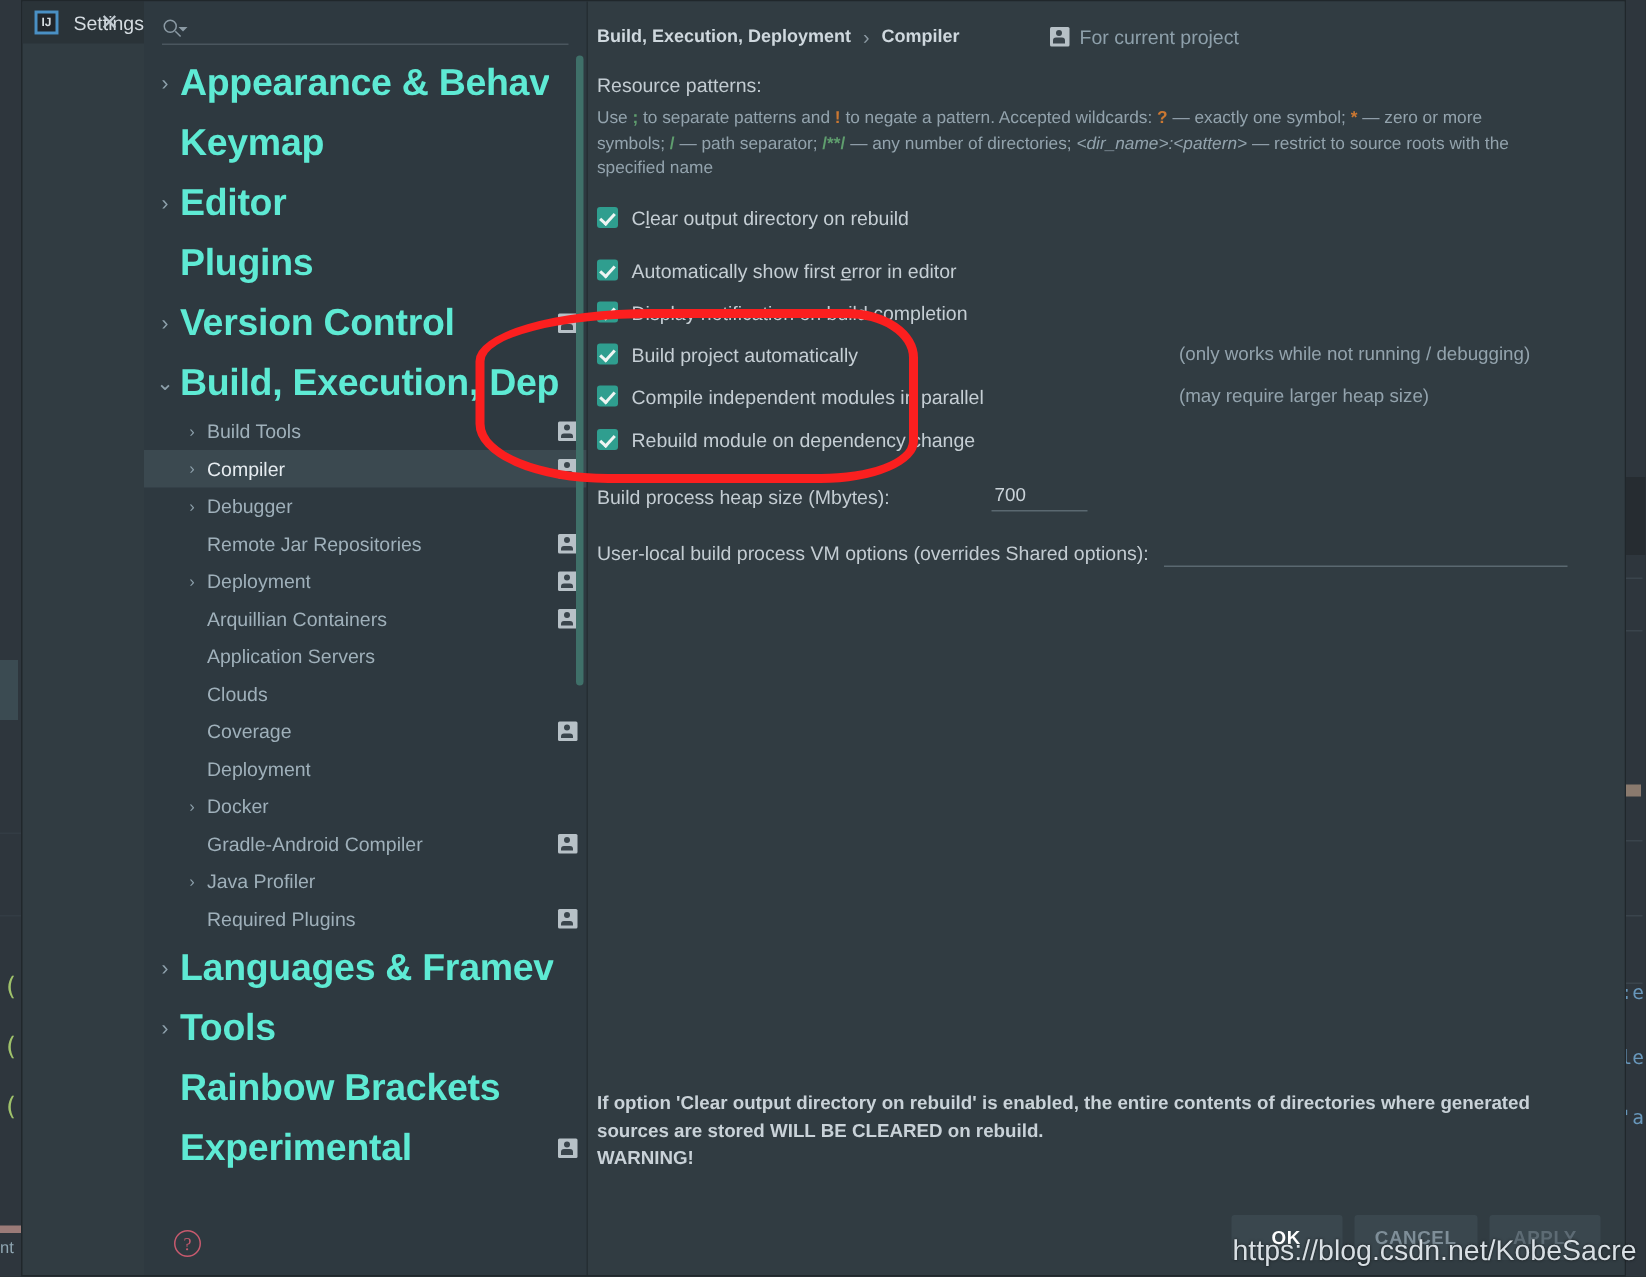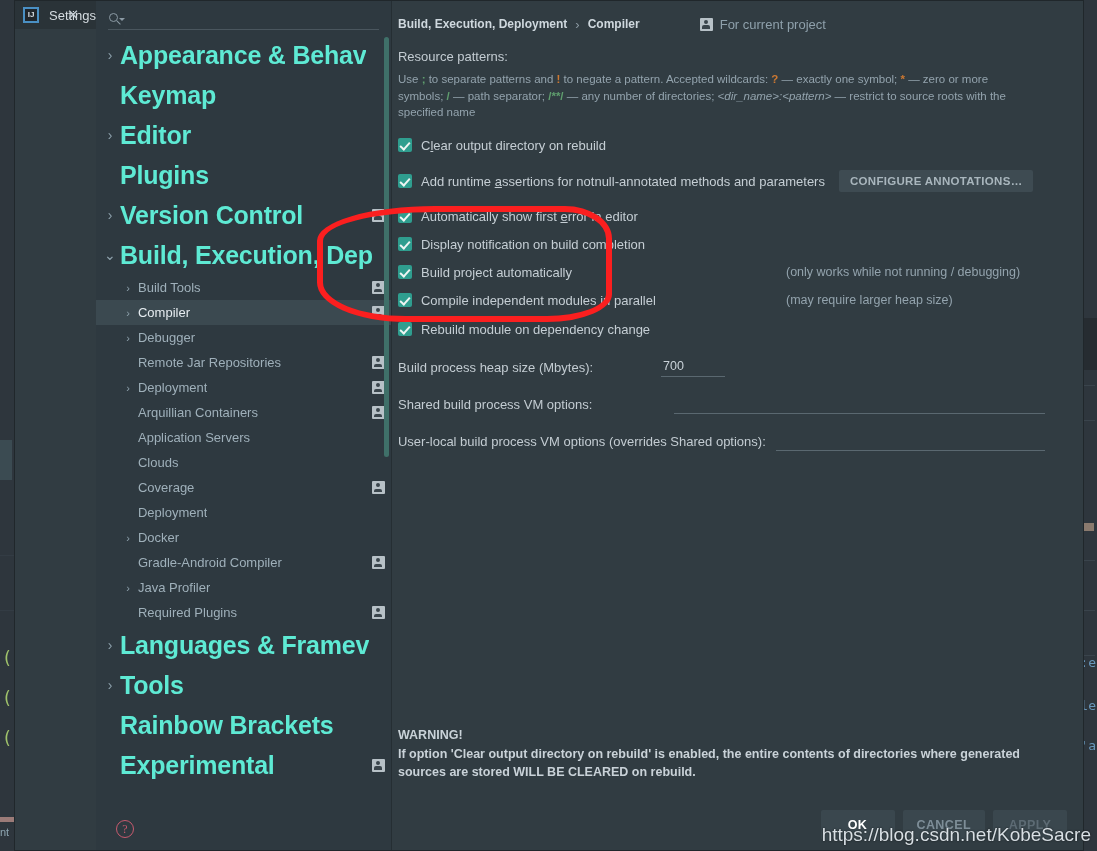--- a/index.html
+++ b/index.html
@@ -481,25 +481,20 @@
           <span class="label-static">Resource patterns:</span>
         </div>
 
         <div id="patterns-hint"><span>Use </span><span class="hl-green">;</span><span> to separate patterns and </span><span class="hl-orange">!</span><span> to negate a pattern. Accepted wildcards: </span><span class="hl-orange">?</span><span> — exactly one symbol; </span><span class="hl-orange">*</span><span> — zero or more symbols; </span><span class="hl-green">/</span><span> — path separator; </span><span class="hl-green">/**/</span><span> — any number of directories;  </span><span class="hint-ital">&lt;dir_name&gt;:&lt;pattern&gt;</span><span> — restrict to source roots with the specified name</span></div>
 
         <div class="cb-row" style="margin-top:14px">
           <span class="checkbox"></span>
           <span class="cb-label"><span>C</span><span class="mn">l</span><span>ear output directory on rebuild</span></span>
         </div>
 
-        <div class="cb-row" style="margin-top:16px">
-          <span class="checkbox"></span>
-          <span class="cb-label"><span>Add runtime </span><span class="mn">a</span><span>ssertions for notnull-annotated methods and parameters</span></span>
-          <button id="configure-annotations">CONFIGURE ANNOTATIONS…</button>
-        </div>
 
         <div class="cb-row" style="margin-top:15px">
           <span class="checkbox"></span>
           <span class="cb-label"><span>Automatically show first </span><span class="mn">e</span><span>rror in editor</span></span>
         </div>
 
         <div class="cb-row" style="margin-top:8px">
           <span class="checkbox"></span>
           <span class="cb-label">Display notification on build completion</span>
         </div>
@@ -519,33 +514,29 @@
         <div class="cb-row" style="margin-top:9px">
           <span class="checkbox"></span>
           <span class="cb-label">Rebuild module on dependency change</span>
         </div>
 
         <div class="field-row" style="margin-top:20px">
           <span class="label-static">Build process heap size (Mbytes):</span>
           <input class="uline-input" style="width: 64px; margin-left: 68px;" type="text" value="700">
         </div>
 
-        <div class="field-row" style="margin-top:19px">
-          <span class="label-static">Shared build process VM options:</span>
-          <input class="uline-input" style="flex: 1 1 0%; margin-left: 82px; margin-right: 38px;" type="text" value="">
-        </div>
 
         <div class="field-row" style="margin-top:19px">
           <span class="label-static">User-local build process VM options (overrides Shared options):</span>
           <input class="uline-input" style="flex: 1 1 0%; margin-left: 10px; margin-right: 38px;" type="text" value="">
         </div>
 
         <div id="warning-block">
+          <div>If option 'Clear output directory on rebuild' is enabled, the entire contents of directories where generated sources are stored WILL BE CLEARED on rebuild.</div>
           <div>WARNING!</div>
-          <div>If option 'Clear output directory on rebuild' is enabled, the entire contents of directories where generated sources are stored WILL BE CLEARED on rebuild.</div>
         </div>
       </div>
 
       <div id="dialog-footer">
         <button class="dlg-btn default">OK</button>
         <button class="dlg-btn muted">CANCEL</button>
         <button class="dlg-btn disabled">APPLY</button>
       </div>
     </div>
   </div>

